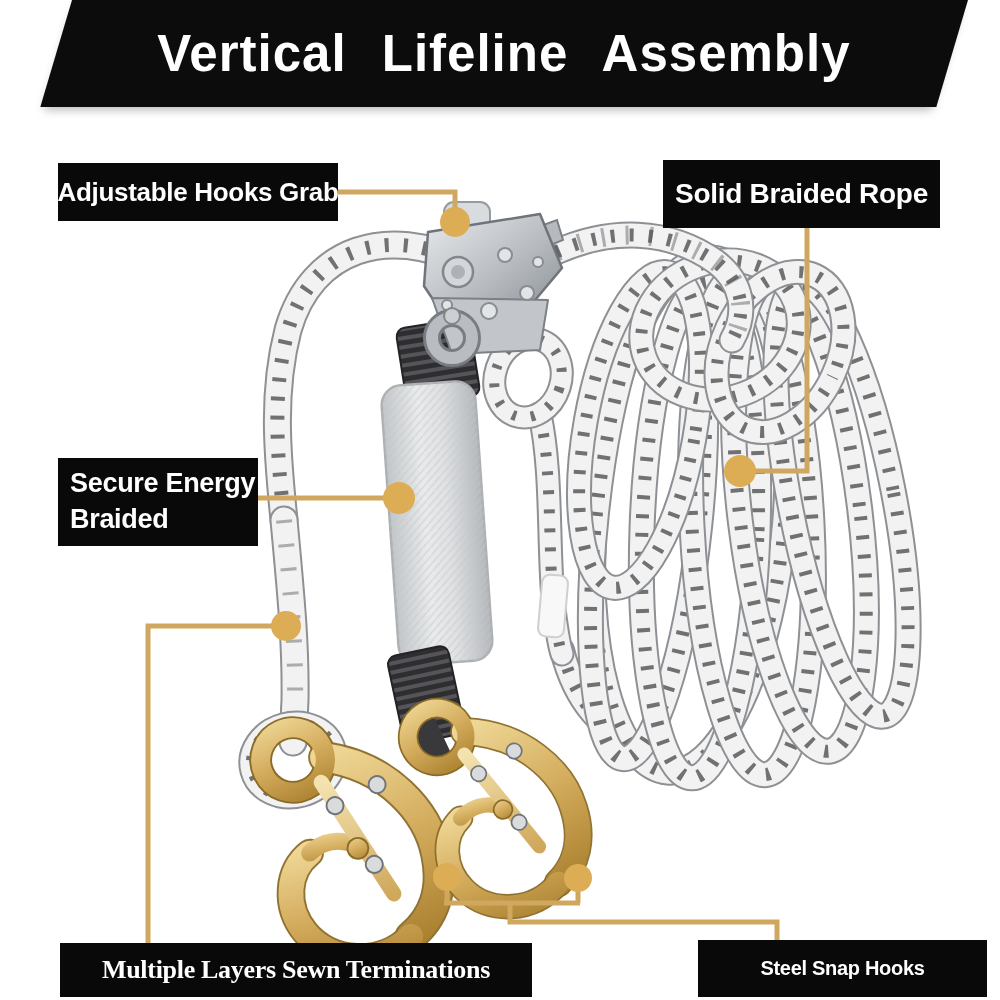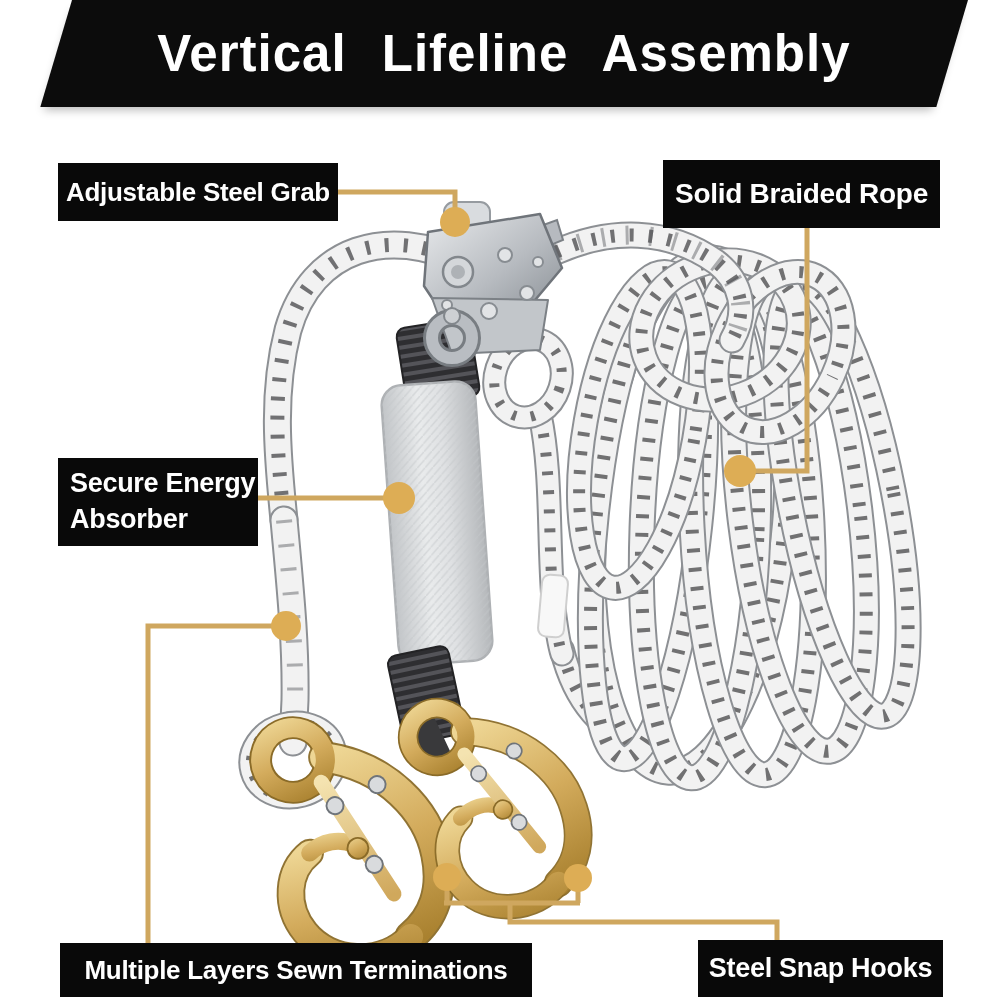--- a/index.html
+++ b/index.html
@@ -15,22 +15,22 @@
                font-size:51px;letter-spacing:1px;word-spacing:20px;white-space:nowrap;}
   
   .label{position:absolute;background:var(--label_bg,#090909);color:var(--label_text,#fff);
          font-weight:bold;display:flex;align-items:center;justify-content:center;
          white-space:nowrap;letter-spacing:-0.3px;z-index:5;}
   #lbl-grab   {left:58px; top:163px;width:280px;height:58px;font-size:26px;}
   #lbl-rope   {left:663px;top:160px;width:277px;height:68px;font-size:28px;}
   #lbl-absorb {left:58px; top:458px;width:200px;height:88px;font-size:27px;
                justify-content:flex-start;padding-left:12px;box-sizing:border-box;
                white-space:normal;line-height:1.32;}
-  #lbl-sewn   {left:60px; top:943px;width:472px;height:54px;font-size:26px;}
-  #lbl-hooks  {left:698px;top:940px;width:245px;height:57px;font-size:27px;}
+  #lbl-sewn   {left:60px; top:943px;width:472px;height:54px;font-size:26px;font-family:Liberation Serif, serif;}
+  #lbl-hooks  {left:698px;top:940px;width:289px;height:57px;font-size:20px;}
   
   #art{position:absolute;left:0;top:0;z-index:1;}
   .rope-outline{fill:none;stroke:#8d9094;stroke-linecap:round;}
   .rope-base   {fill:none;stroke:#f2f2f2;stroke-linecap:round;}
   .rope-fleck  {fill:none;stroke:#3b3b3d;opacity:.7;stroke-dasharray:4 15;stroke-linecap:butt;}
   .rope-fleck2 {fill:none;stroke:#55565a;opacity:.45;stroke-dasharray:3 21;stroke-linecap:butt;}
   .callout-line{fill:none;stroke:var(--callout,#cfa75f);stroke-width:5;}
   .callout-dot {fill:var(--dot,#ddad55);}
   .brass-edge{fill:none;stroke:#8a6b28;stroke-linecap:round;opacity:.95;}
   .brass-body{fill:none;stroke:url(#brassGrad);stroke-linecap:round;}
@@ -256,19 +256,19 @@
     <g>
       <circle class="callout-dot" cx="455" cy="222" r="15"></circle>
       <circle class="callout-dot" cx="740" cy="471" r="16"></circle>
       <circle class="callout-dot" cx="399" cy="498" r="16"></circle>
       <circle class="callout-dot" cx="286" cy="626" r="15"></circle>
       <circle class="callout-dot" cx="447" cy="877" r="14"></circle>
       <circle class="callout-dot" cx="578" cy="878" r="14"></circle>
     </g>
   </svg>
 
-  <div class="label" id="lbl-grab">Adjustable Steel Grab</div>
+  <div class="label" id="lbl-grab">Adjustable Hooks Grab</div>
   <div class="label" id="lbl-rope">Solid Braided Rope</div>
-  <div class="label" id="lbl-absorb">Secure Energy Absorber</div>
+  <div class="label" id="lbl-absorb">Secure Energy Braided</div>
   <div class="label" id="lbl-sewn">Multiple Layers Sewn Terminations</div>
   <div class="label" id="lbl-hooks">Steel Snap Hooks</div>
 
 </div>
 
 </body></html>

